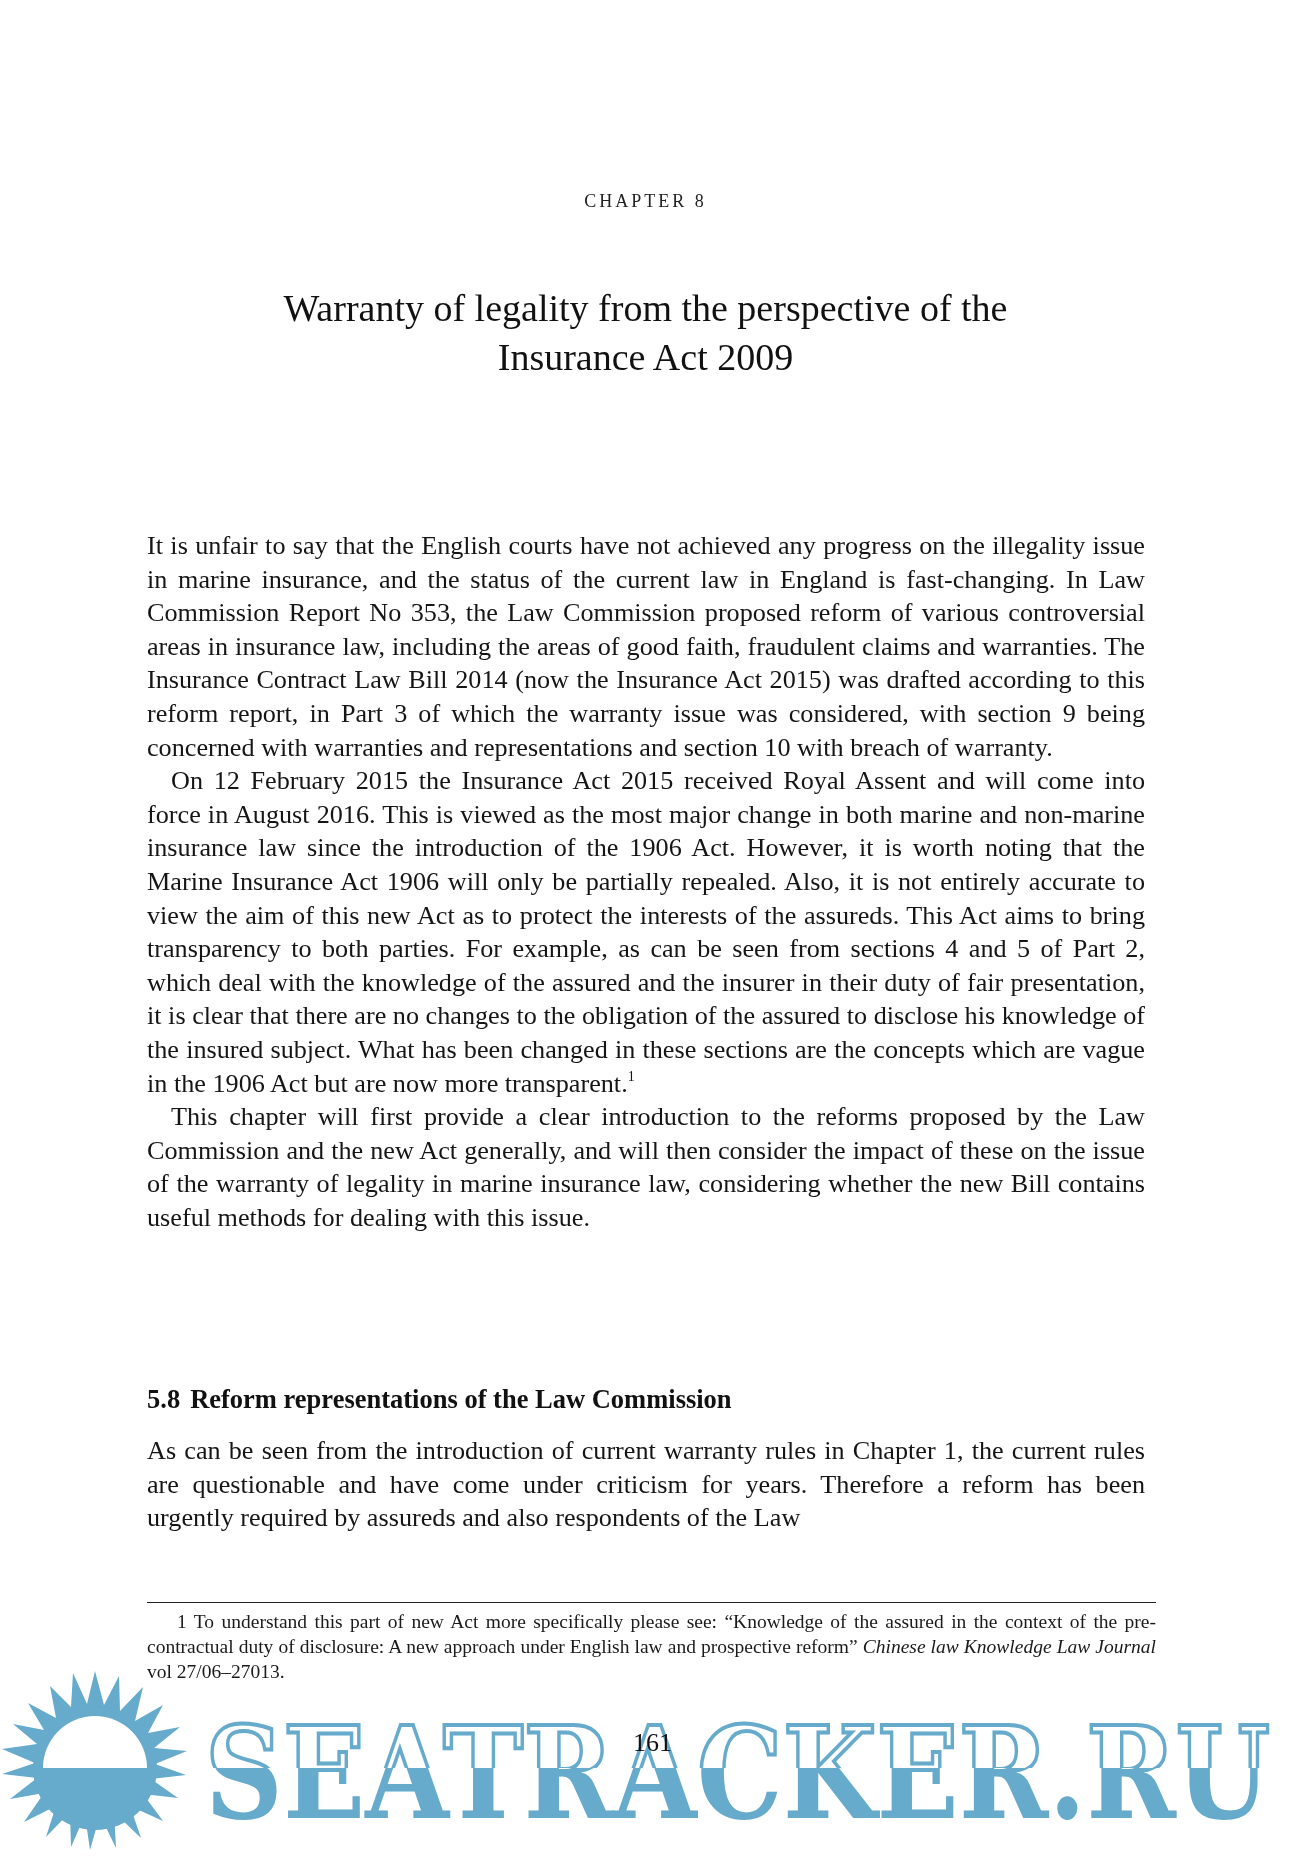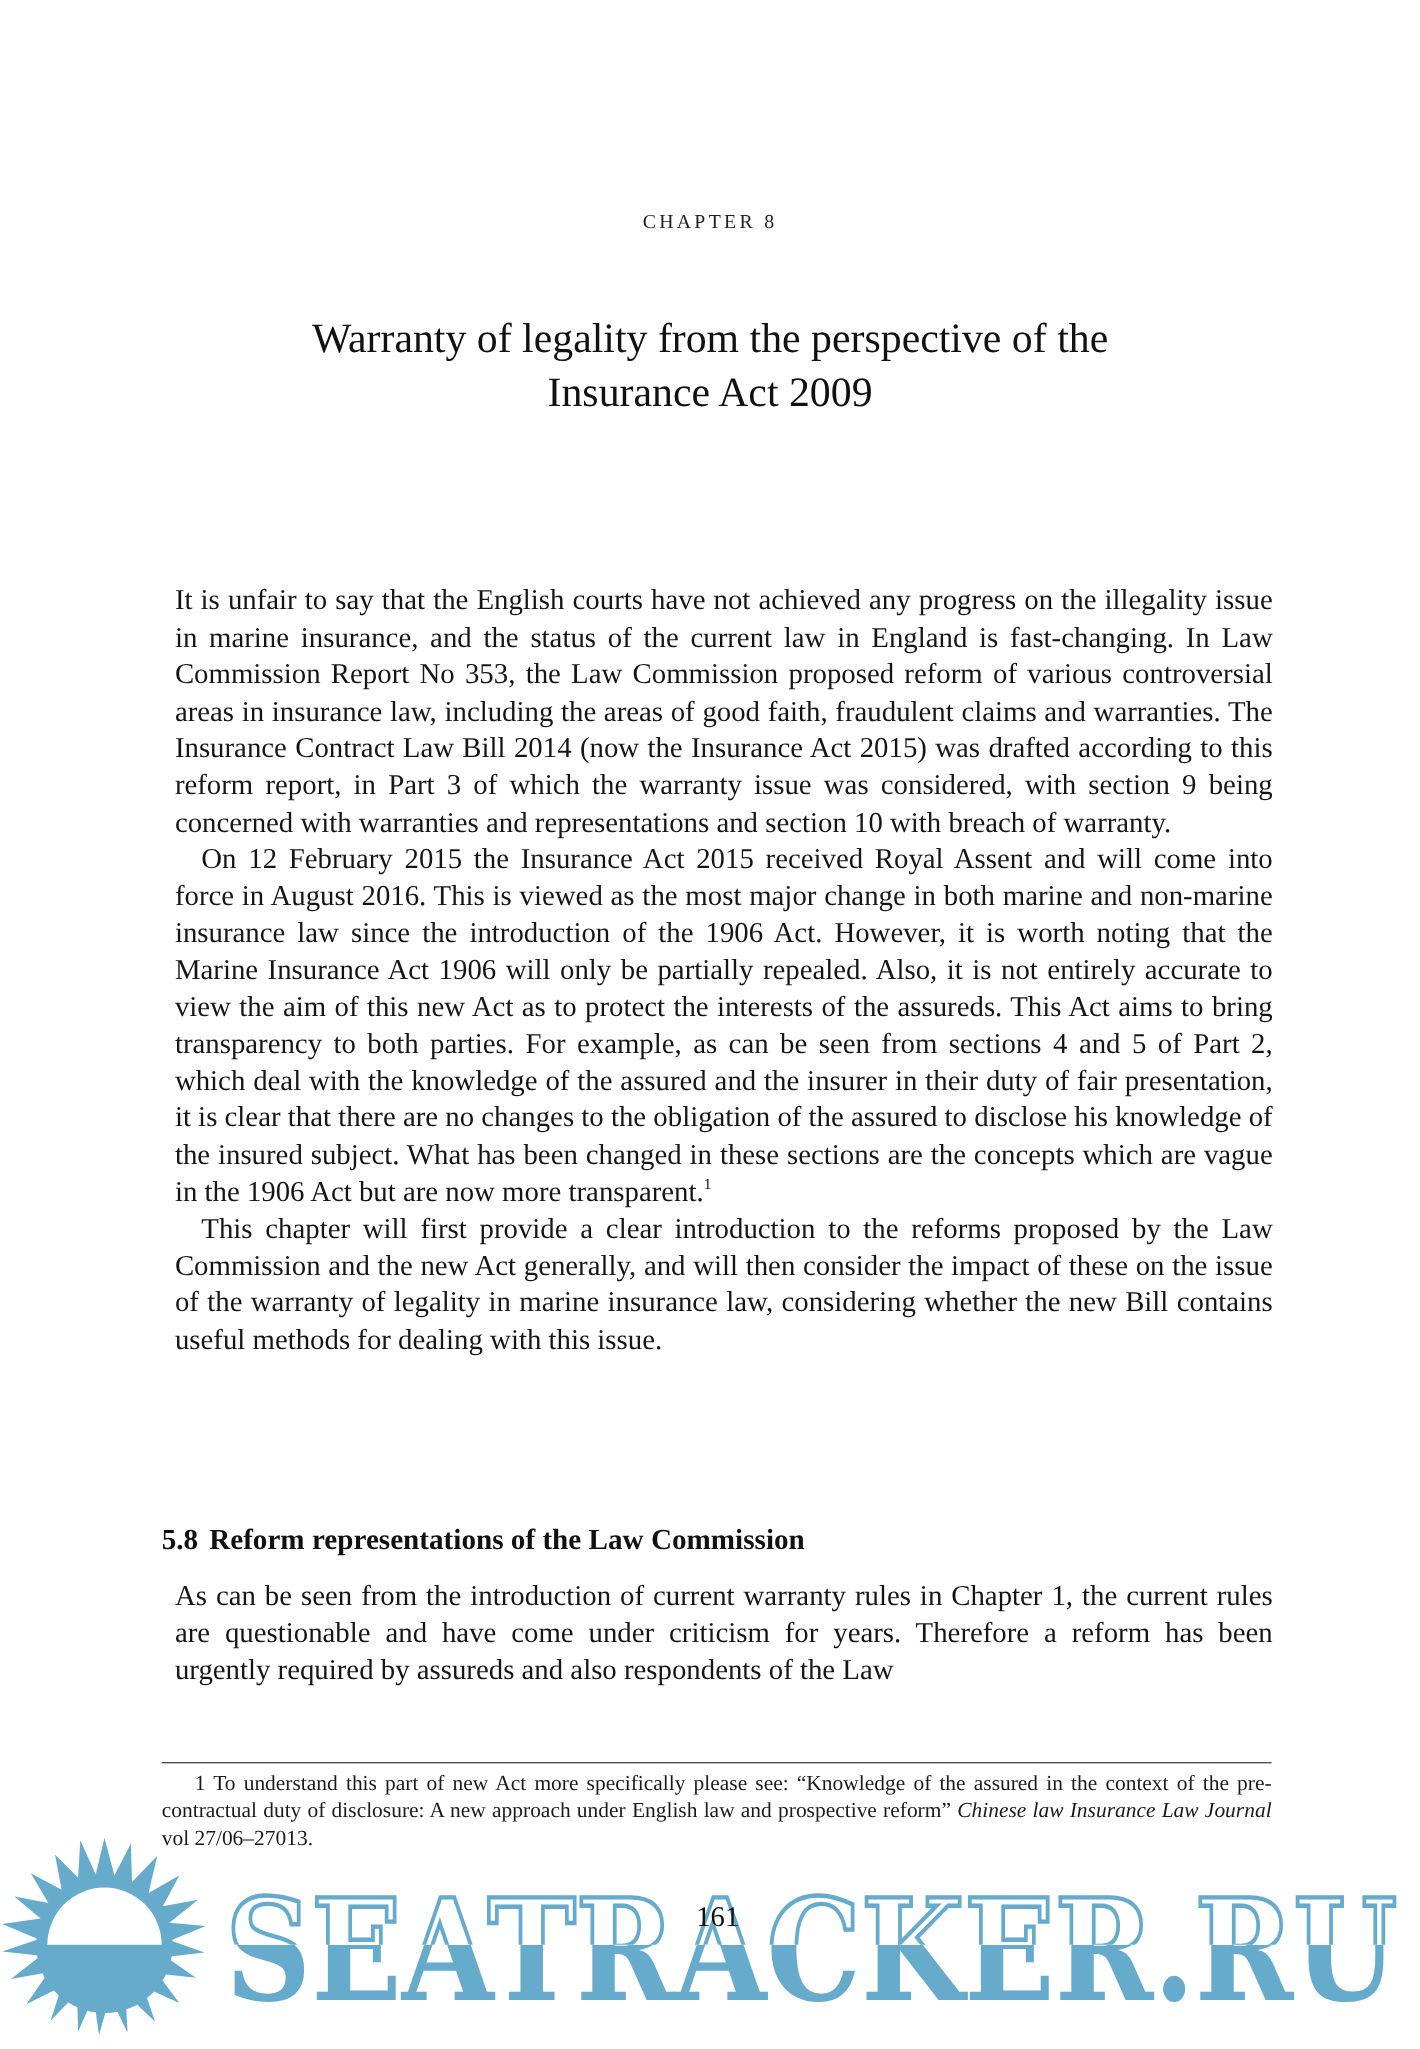--- a/index.html
+++ b/index.html
@@ -1,20 +1,20 @@
 <!DOCTYPE html>
 <html><head>
 <meta charset="utf-8">
 <style>
   html, body { margin: 0; padding: 0; background: #ffffff; }
   body { width: 1291px; height: 1863px; position: relative; overflow: hidden; font-family: "Liberation Serif", "DejaVu Serif", serif; color: #111; }
   .abs { position: absolute; }
   .chapter-label { left: 0; width: 1291px; top: 191px; text-align: center; font-size: 18px; letter-spacing: 3px; color: #222; }
   .chapter-title { left: 0; width: 1291px; top: 284px; text-align: center; font-size: 38px; line-height: 49px; color: #111; }
-  .body-block { left: 147px; width: 998px; font-size: 26.2px; line-height: 33.6px; text-align: justify; color: #151515; margin-left: 12px; }
+  .body-block { left: 147px; width: 998px; font-size: 26.2px; line-height: 33.6px; text-align: justify; color: #151515; }
   .body-block p { margin: 0; }
   .indent { text-indent: 24px; }
   sup { font-size: 14px; line-height: 0; vertical-align: 11px; }
   .section-heading { left: 147px; top: 1384px; font-size: 26.5px; font-weight: bold; color: #111; white-space: nowrap; }
   .section-heading .num { margin-right: 10px; }
   .rule { left: 147px; top: 1602px; width: 1009px; height: 0; border-top: 1.5px solid #222; }
   .footnote { left: 147px; top: 1609px; width: 1009px; font-size: 19.5px; line-height: 25px; text-align: justify; color: #1a1a1a; }
   .footnote p { margin: 0; text-indent: 30px; }
   .footnote i { font-style: italic; }
   .page-number { left: 620px; top: 1728px; width: 52px; text-align: right; font-size: 26px; color: #111; z-index: 3; }
@@ -40,21 +40,21 @@
   <span class="num">5.8</span><span>Reform representations of the Law Commission</span>
 </div>
 
 <div class="abs body-block" style="top:1434px;">
   <p>As can be seen from the introduction of current warranty rules in Chapter 1, the current rules are questionable and have come under criticism for years. Therefore a reform has been urgently required by assureds and also respondents of the Law</p>
 </div>
 
 <div class="abs rule"></div>
 
 <div class="abs footnote">
-  <p><span>1</span> <span>To understand this part of new Act more specifically please see: “Knowledge of the assured in the context of the pre-contractual duty of disclosure: A new approach under English law and prospective reform” </span><i>Chinese law Insurance Law Journal</i><span> vol 27/06–27013.</span></p>
+  <p><span>1</span> <span>To understand this part of new Act more specifically please see: “Knowledge of the assured in the context of the pre-contractual duty of disclosure: A new approach under English law and prospective reform” </span><i>Chinese law Knowledge Law Journal</i><span> vol 27/06–27013.</span></p>
 </div>
 
 <div class="abs page-number">161</div>
 
 <div class="abs watermark">
   <svg width="1291" height="203" viewBox="0 0 1291 203" xmlns="http://www.w3.org/2000/svg">
     <defs>
       <clipPath id="bottomHalf">
           <rect x="0" y="108" width="1291" height="100"></rect>
         </clipPath>

